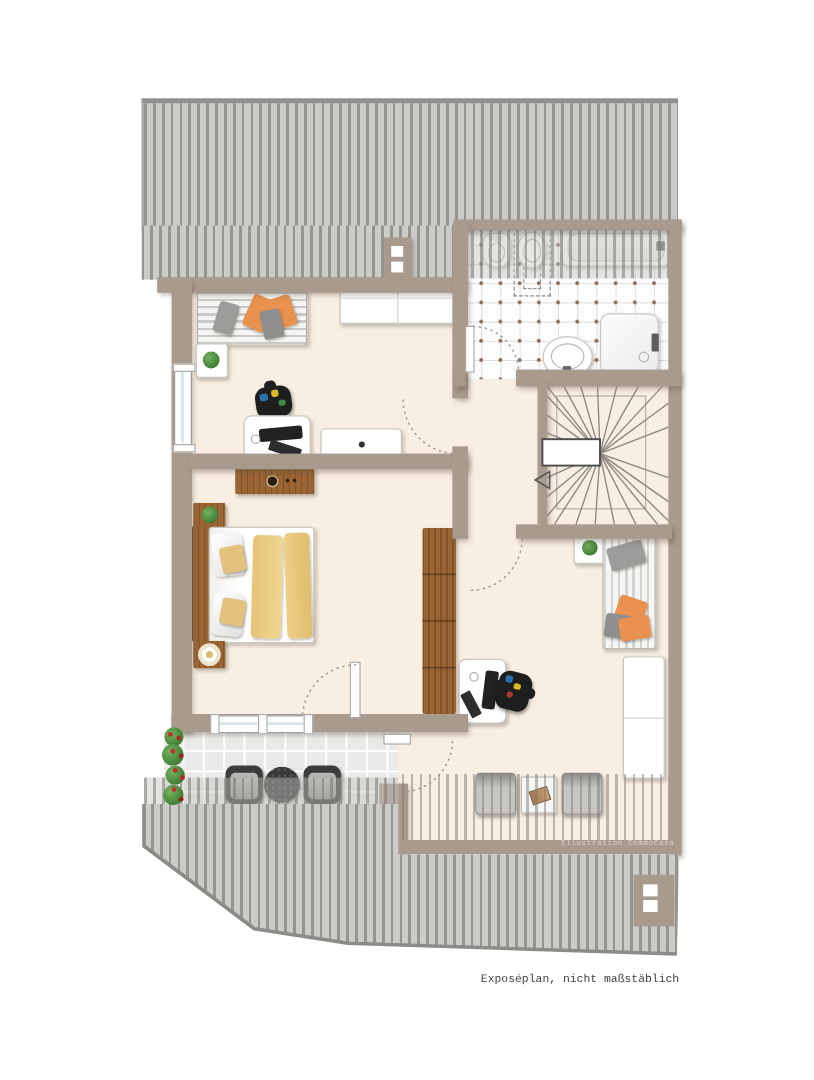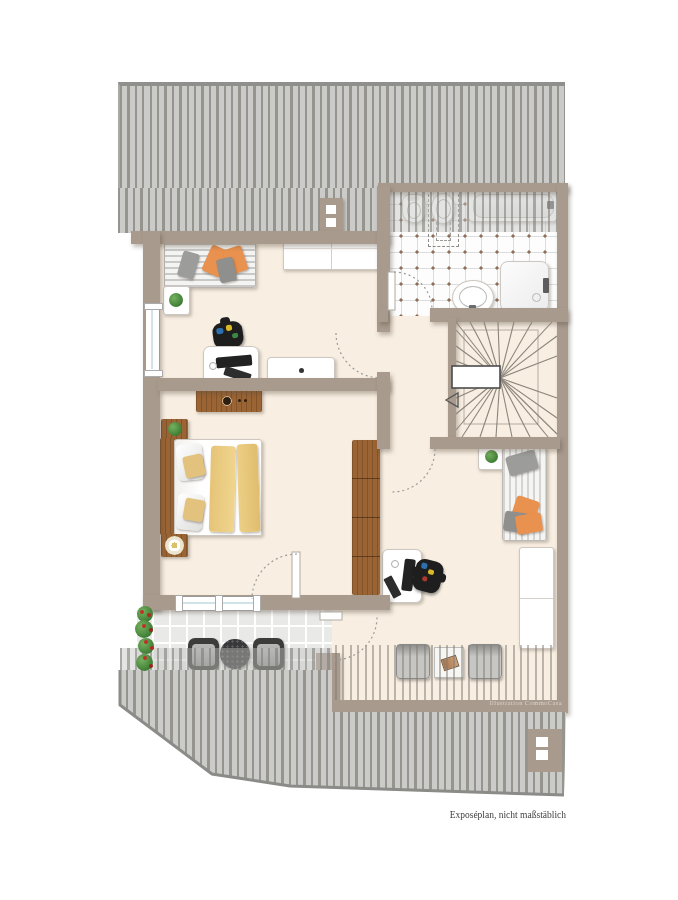--- a/index.html
+++ b/index.html
@@ -4,21 +4,21 @@
 <style>
   :root{
     --wall:#a89a8c; --wallShadow:rgba(90,78,66,.38);
     --floor:#f8eee1; --roofBase:#cbcbca; --roofStripe:#95958e;
     --tileLine:#dcdcdc; --tileDot:#8d6e5a; --terrTile:#e9e9e7;
     --wood:#9a6434; --woodDark:#6f4721; --orange:#e9914e;
     --gray:#9c9c9a; --caption:#3f3f3f;
   }
   html,body{margin:0;padding:0;background:#fff;}
   #canvas{position:relative;width:678px;height:900px;background:#fff;overflow:hidden;
-          font-family:Liberation Serif, serif;}
+          font-family:Liberation Mono, monospace;}
   .abs{position:absolute;}
   .wall{position:absolute;background:var(--wall);box-shadow:2px 3px 4px var(--wallShadow);}
   .roof{position:absolute;background:
         repeating-linear-gradient(90deg, var(--roofStripe) 0 2.3px, transparent 2.3px 7.4px),
         var(--roofBase);}
   .roofSemi{position:absolute;background:
         repeating-linear-gradient(90deg, rgba(120,120,115,.55) 0 2.3px, transparent 2.3px 7.4px),
         rgba(195,195,192,.45);}
   .roofThin{position:absolute;background:
         repeating-linear-gradient(90deg, rgba(130,122,112,.5) 0 2px, transparent 2px 7.4px);}

